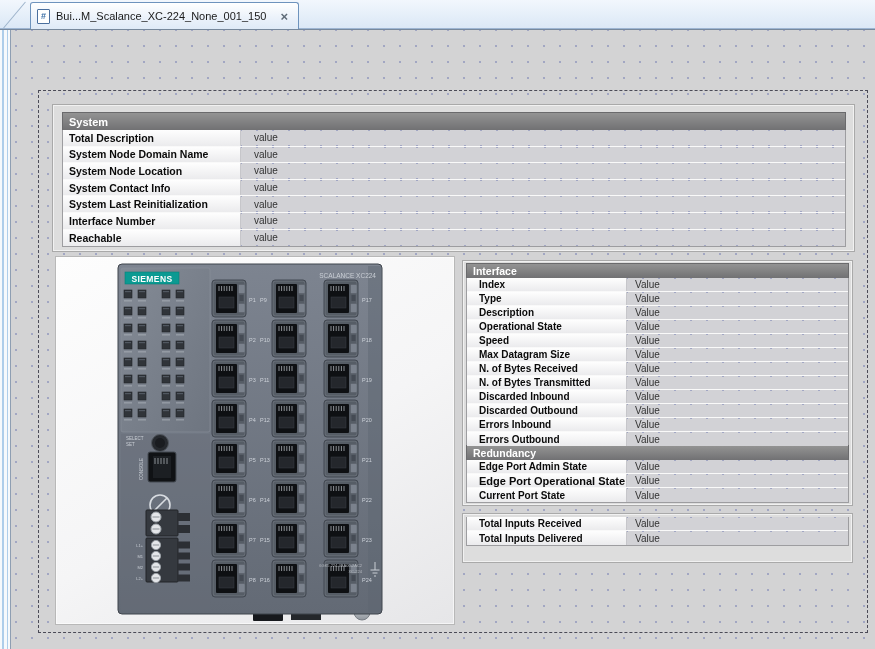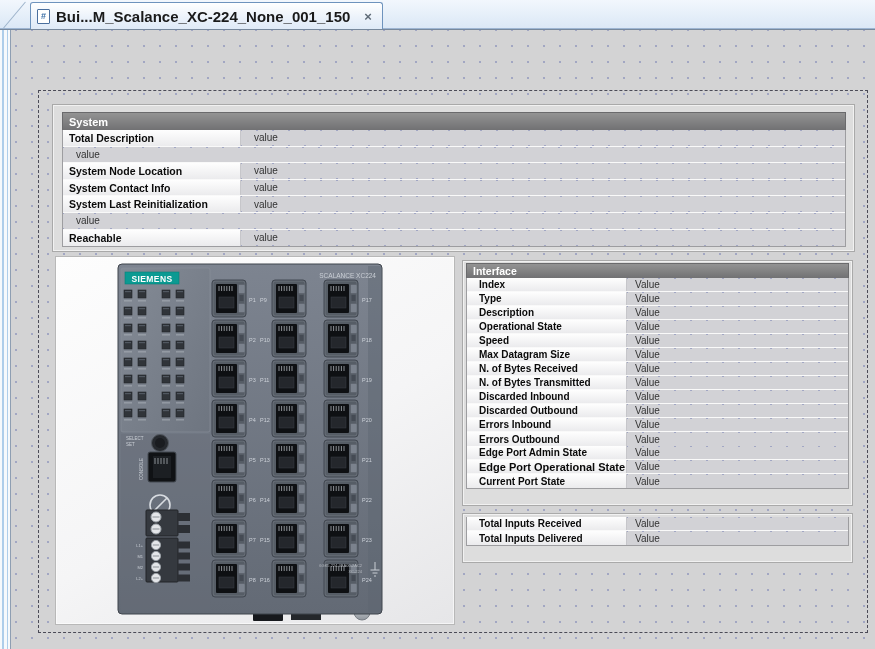--- a/index.html
+++ b/index.html
@@ -12,21 +12,21 @@
     border-bottom:1px solid #9db5d2; box-shadow:0 1px 0 #77889c; z-index:5; }
   .tab-diagonal { position:absolute; left:14px; top:-2px; width:1px; height:34px;
     background:#9cb2ca; transform:rotate(40deg); }
   .tab { position:absolute; left:30px; top:2px; height:27px; padding:0 10px 0 6px;
     display:flex; align-items:center; gap:6px;
     background:linear-gradient(#ffffff,#eaf1fa 60%,#dfeaf7);
     border:1px solid #6e93bd; border-bottom:none; border-radius:3px 3px 0 0; }
   .tab-icon { width:13px; height:15px; background:#ffffff; border:1px solid #4a6f9e;
     border-radius:1px; display:flex; align-items:center; justify-content:center;
     font-size:9px; font-weight:bold; color:#3a6ea5; line-height:1; }
-  .tab-title { font-size:15px; font-weight:bold; color:#1a1a1a; white-space:nowrap; }
+  .tab-title { font-size:11px; font-weight:normal; color:#1a1a1a; white-space:nowrap; }
   .tab-close { font-size:13px; font-weight:bold; color:#5f6b77; margin-left:8px; cursor:default; line-height:1; }
 
   
   .workarea { position:absolute; left:0; top:30px; width:875px; height:619px; }
   .dots { background-image:radial-gradient(circle, rgba(122,130,180,0.55) 1px, transparent 1.4px);
           background-size:16px 16px; background-position:8px 8px; }
   .left-gutter { position:absolute; left:0; top:0; width:11px; height:619px; background:#f6f9fc;
     border-right:1px solid #8e9eb2; }
   .left-gutter::before { content:""; position:absolute; left:2px; top:0; width:2px; height:100%; background:#aecdea; }
   .left-gutter::after  { content:""; position:absolute; left:7px; top:0; width:1px; height:100%; background:#aecdea; }
@@ -88,39 +88,41 @@
       <div class="vtable">
         <div class="thead">System</div>
         <div class="rows">
 
             <div class="trow">
               <div class="tlabel">Total Description</div>
               <div class="tvalue dots">value</div>
             </div>
 
             <div class="trow">
+              <div class="tlabel">System Node Domain Name</div>
               <div class="tvalue dots">value</div>
             </div>
 
             <div class="trow">
               <div class="tlabel">System Node Location</div>
               <div class="tvalue dots">value</div>
             </div>
 
             <div class="trow">
               <div class="tlabel">System Contact Info</div>
               <div class="tvalue dots">value</div>
             </div>
 
             <div class="trow">
               <div class="tlabel">System Last Reinitialization</div>
               <div class="tvalue dots">value</div>
             </div>
 
             <div class="trow">
+              <div class="tlabel">Interface Number</div>
               <div class="tvalue dots">value</div>
             </div>
 
             <div class="trow">
               <div class="tlabel">Reachable</div>
               <div class="tvalue dots">value</div>
             </div>
           </div>
       </div>
     </div>
@@ -652,20 +654,21 @@
             <div class="trow">
               <div class="tlabel">Errors Inbound</div>
               <div class="tvalue dots">Value</div>
             </div>
 
             <div class="trow">
               <div class="tlabel">Errors Outbound</div>
               <div class="tvalue dots">Value</div>
             </div>
           </div>
+        <div class="thead">Redundancy</div>
         <div class="rows">
 
             <div class="trow">
               <div class="tlabel">Edge Port Admin State</div>
               <div class="tvalue dots">Value</div>
             </div>
 
             <div class="trow small">
               <div class="tlabel">Edge Port Operational State</div>
               <div class="tvalue dots">Value</div>

